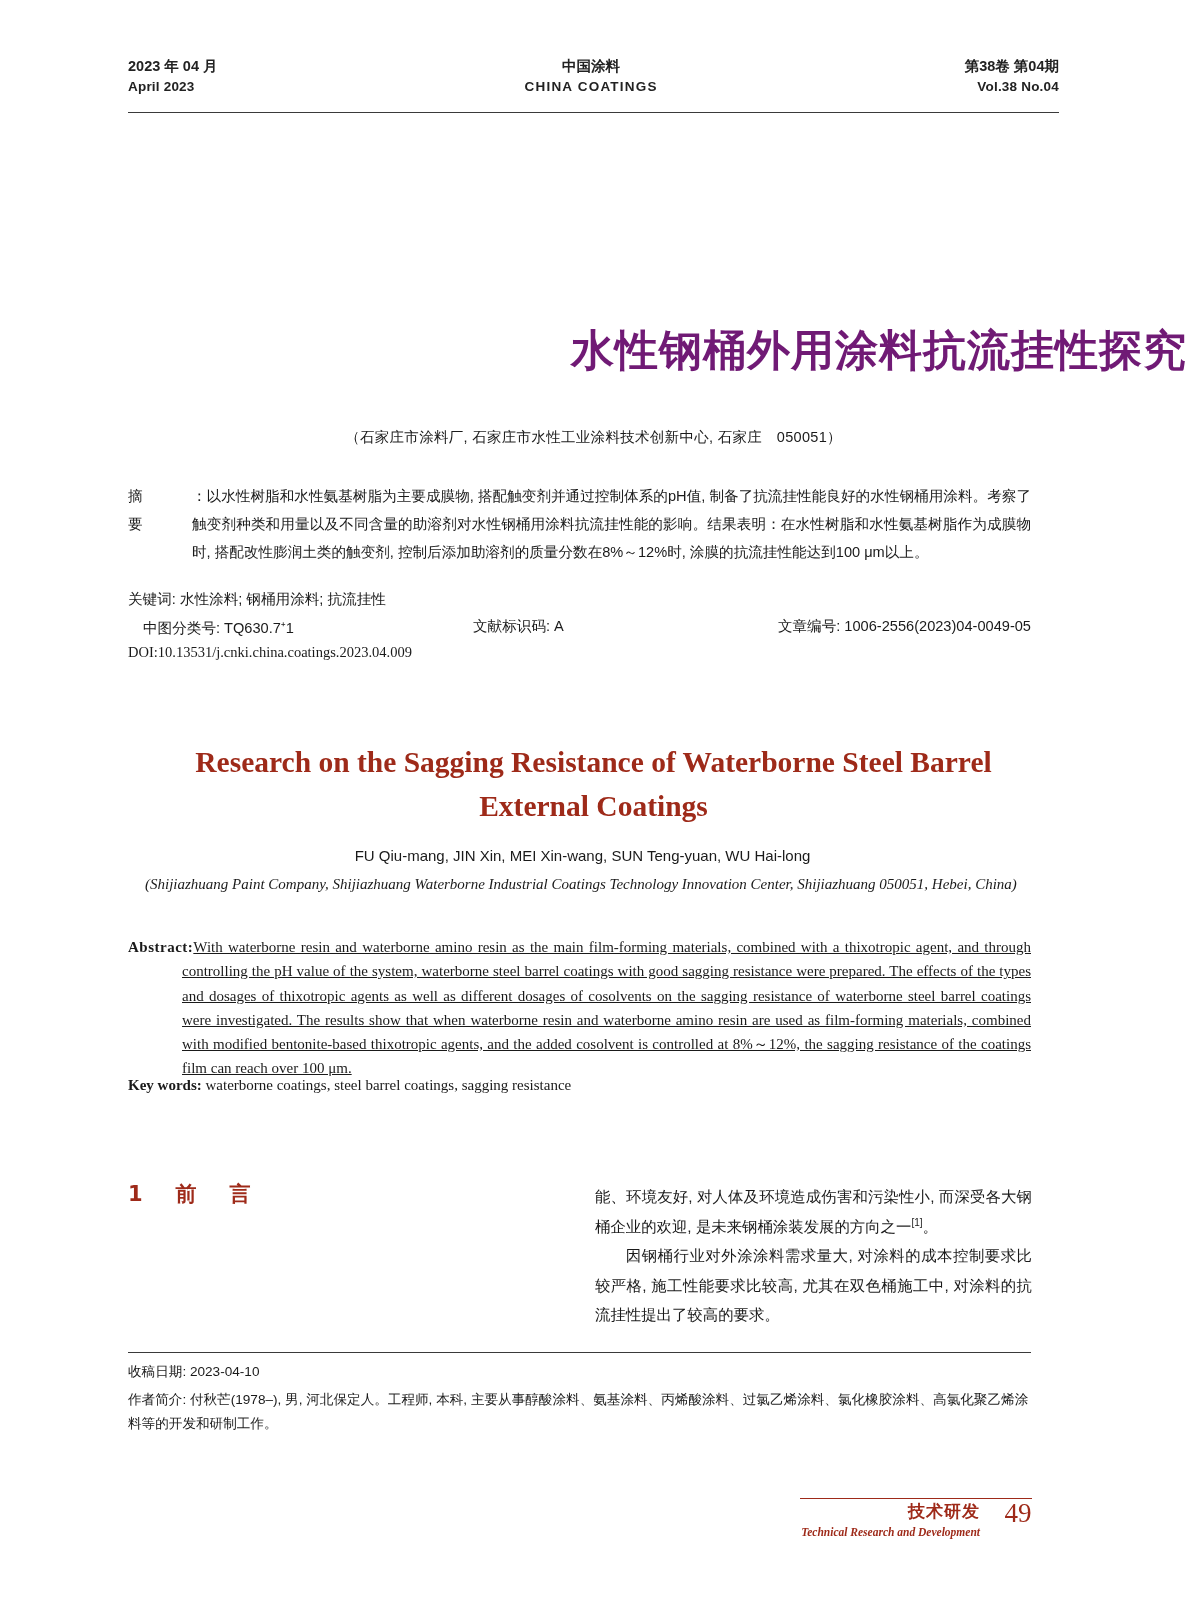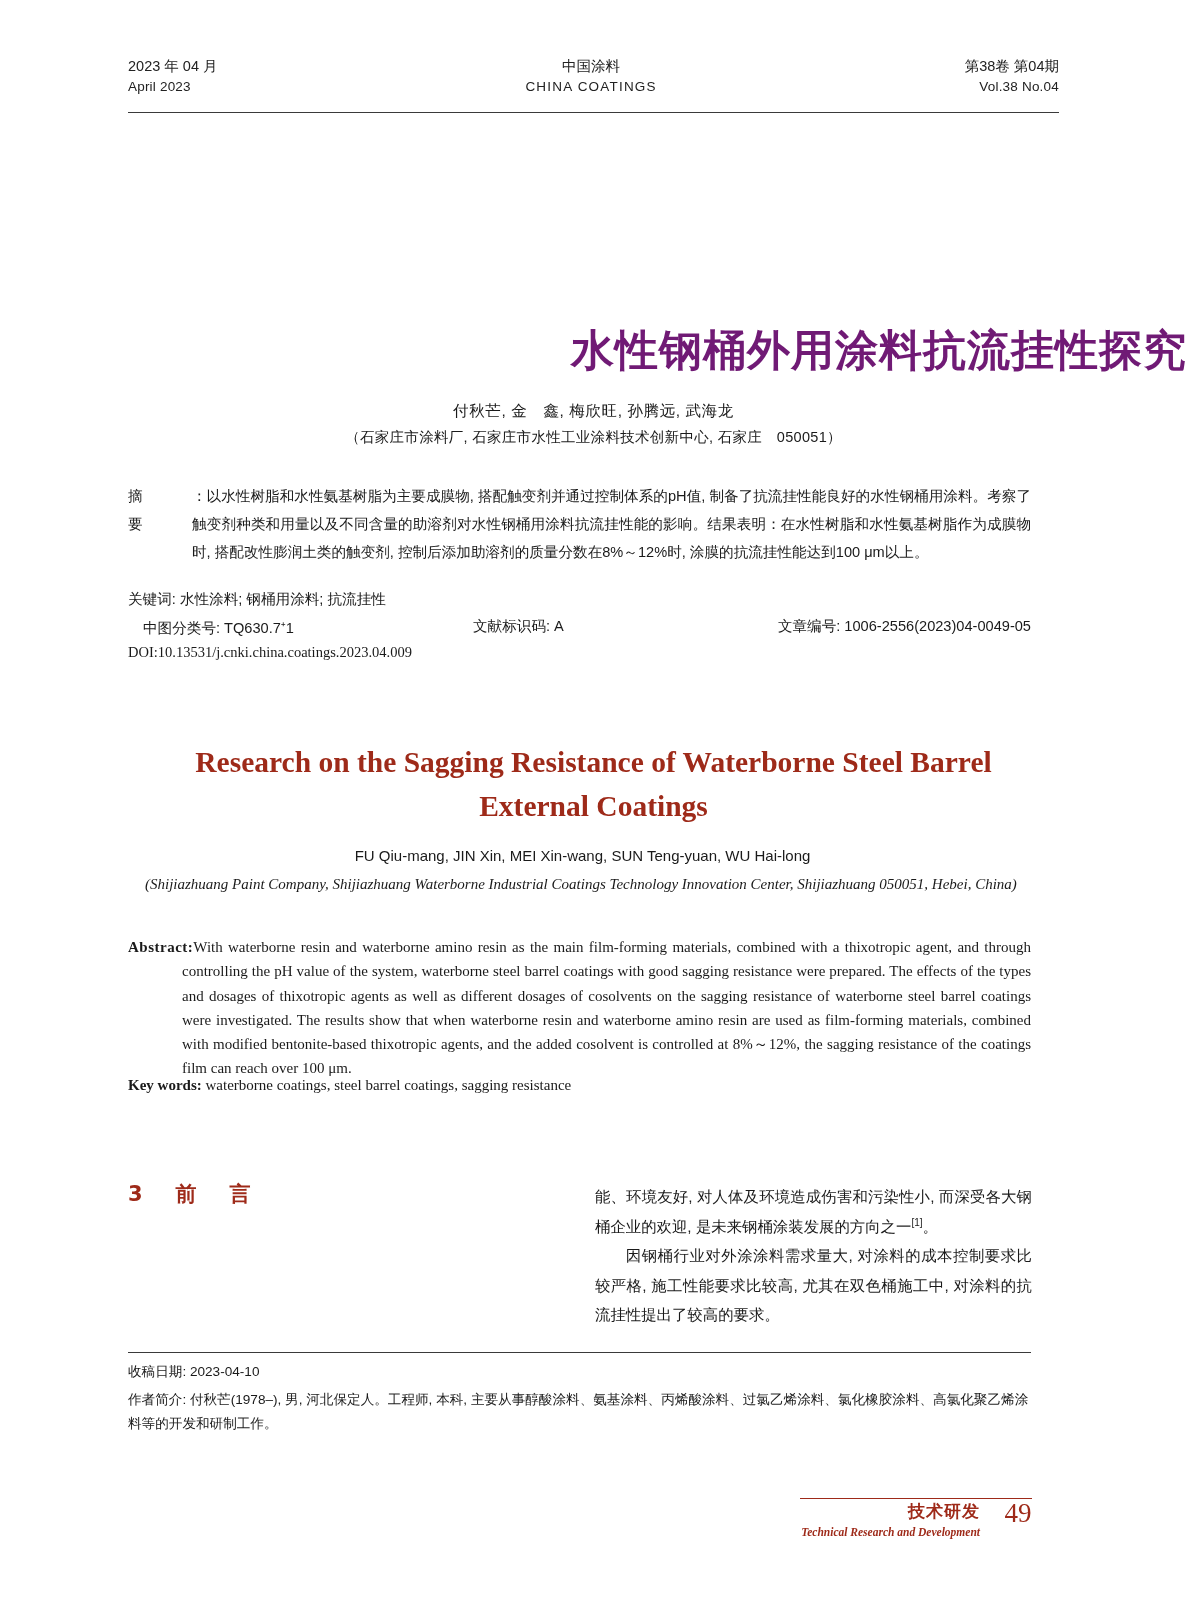--- a/index.html
+++ b/index.html
@@ -25,20 +25,21 @@
   .runhead {
     position: absolute;
     left: 128px;
     top: 55px;
     width: 931px;
     display: flex;
     justify-content: space-between;
     align-items: flex-start;
     font-size: 14.5px;
     color: #222;
+    font-weight: bold;
   }
   .runhead .col { line-height: 1.55; }
   .runhead .col.center { text-align: center; }
   .runhead .col.right { text-align: right; }
   .runhead .l2 { font-size: 13.5px; letter-spacing: .2px; }
   .runhead .l2.center { letter-spacing: 1.2px; }
   .rule {
     position: absolute;
     left: 128px;
     top: 112px;
@@ -162,20 +163,21 @@
     line-height: 1.62;
   }
   .en-abs .lbl {
     float: left;
     font-weight: bold;
     letter-spacing: .5px;
   }
   .en-abs .body {
     margin-left: 54px;
     text-align: justify;
+    text-decoration: underline;
   }
   .en-kw {
     position: absolute;
     left: 128px;
     top: 1077px;
     width: 903px;
     font-family: "Liberation Serif", serif;
     font-size: 15px;
   }
   .en-kw .lbl { font-weight: bold; }
@@ -287,21 +289,20 @@
       <div class="l2 center">CHINA COATINGS</div>
     </div>
     <div class="col right">
       <div>第38卷  第04期</div>
       <div class="l2">Vol.38  No.04</div>
     </div>
   </div>
   <div class="rule"></div>
 
   <div class="cn-title">水性钢桶外用涂料抗流挂性探究</div>
-  <div class="cn-authors">付秋芒, 金　鑫, 梅欣旺, 孙腾远, 武海龙</div>
   <div class="cn-affil">（石家庄市涂料厂, 石家庄市水性工业涂料技术创新中心, 石家庄　050051）</div>
 
   <div class="cn-abs">
     <span class="lbl">摘　要</span>
     <div class="body">：以水性树脂和水性氨基树脂为主要成膜物, 搭配触变剂并通过控制体系的pH值, 制备了抗流挂性能良好的水性钢桶用涂料。考察了触变剂种类和用量以及不同含量的助溶剂对水性钢桶用涂料抗流挂性能的影响。结果表明：在水性树脂和水性氨基树脂作为成膜物时, 搭配改性膨润土类的触变剂, 控制后添加助溶剂的质量分数在8%～12%时, 涂膜的抗流挂性能达到100 μm以上。</div>
   </div>
   <div class="cn-kw">关键词: 水性涂料; 钢桶用涂料; 抗流挂性</div>
   <div class="cn-meta">
     <div class="m1">中图分类号: TQ630.7⁺1</div>
     <div class="m2">文献标识码: A</div>
@@ -314,21 +315,21 @@
   <div class="en-affil">(Shijiazhuang Paint Company, Shijiazhuang Waterborne Industrial Coatings Technology Innovation Center, Shijiazhuang 050051, Hebei, China)</div>
 
   <div class="en-abs">
     <span class="lbl">Abstract:</span>
     <div class="body">With waterborne resin and waterborne amino resin as the main film-forming materials, combined with a thixotropic agent, and through controlling the pH value of the system, waterborne steel barrel coatings with good sagging resistance were prepared. The effects of the types and dosages of thixotropic agents as well as different dosages of cosolvents on the sagging resistance of waterborne steel barrel coatings were investigated. The results show that when waterborne resin and waterborne amino resin are used as film-forming materials, combined with modified bentonite-based thixotropic agents, and the added cosolvent is controlled at 8%～12%, the sagging resistance of the coatings film can reach over 100 μm.</div>
   </div>
   <div class="en-kw">
     <span class="lbl">Key words:</span><span> waterborne coatings, steel barrel coatings, sagging resistance</span>
   </div>
 
-  <div class="sec-head">3　前　言</div>
+  <div class="sec-head">1　前　言</div>
   <div class="col-right">
     <p style="margin:0"><span>能、环境友好, 对人体及环境造成伤害和污染性小, 而深受各大钢桶企业的欢迎, 是未来钢桶涂装发展的方向之一</span><span class="sup">[1]</span><span>。</span></p>
     <p class="indent" style="margin:0">因钢桶行业对外涂涂料需求量大, 对涂料的成本控制要求比较严格, 施工性能要求比较高, 尤其在双色桶施工中, 对涂料的抗流挂性提出了较高的要求。</p>
   </div>
 
   <div class="foot-rule"></div>
   <div class="footnotes">
     <div class="fn1">收稿日期: 2023-04-10</div>
     <div class="fn2">作者简介: 付秋芒(1978–), 男, 河北保定人。工程师, 本科, 主要从事醇酸涂料、氨基涂料、丙烯酸涂料、过氯乙烯涂料、氯化橡胶涂料、高氯化聚乙烯涂料等的开发和研制工作。</div>
   </div>

